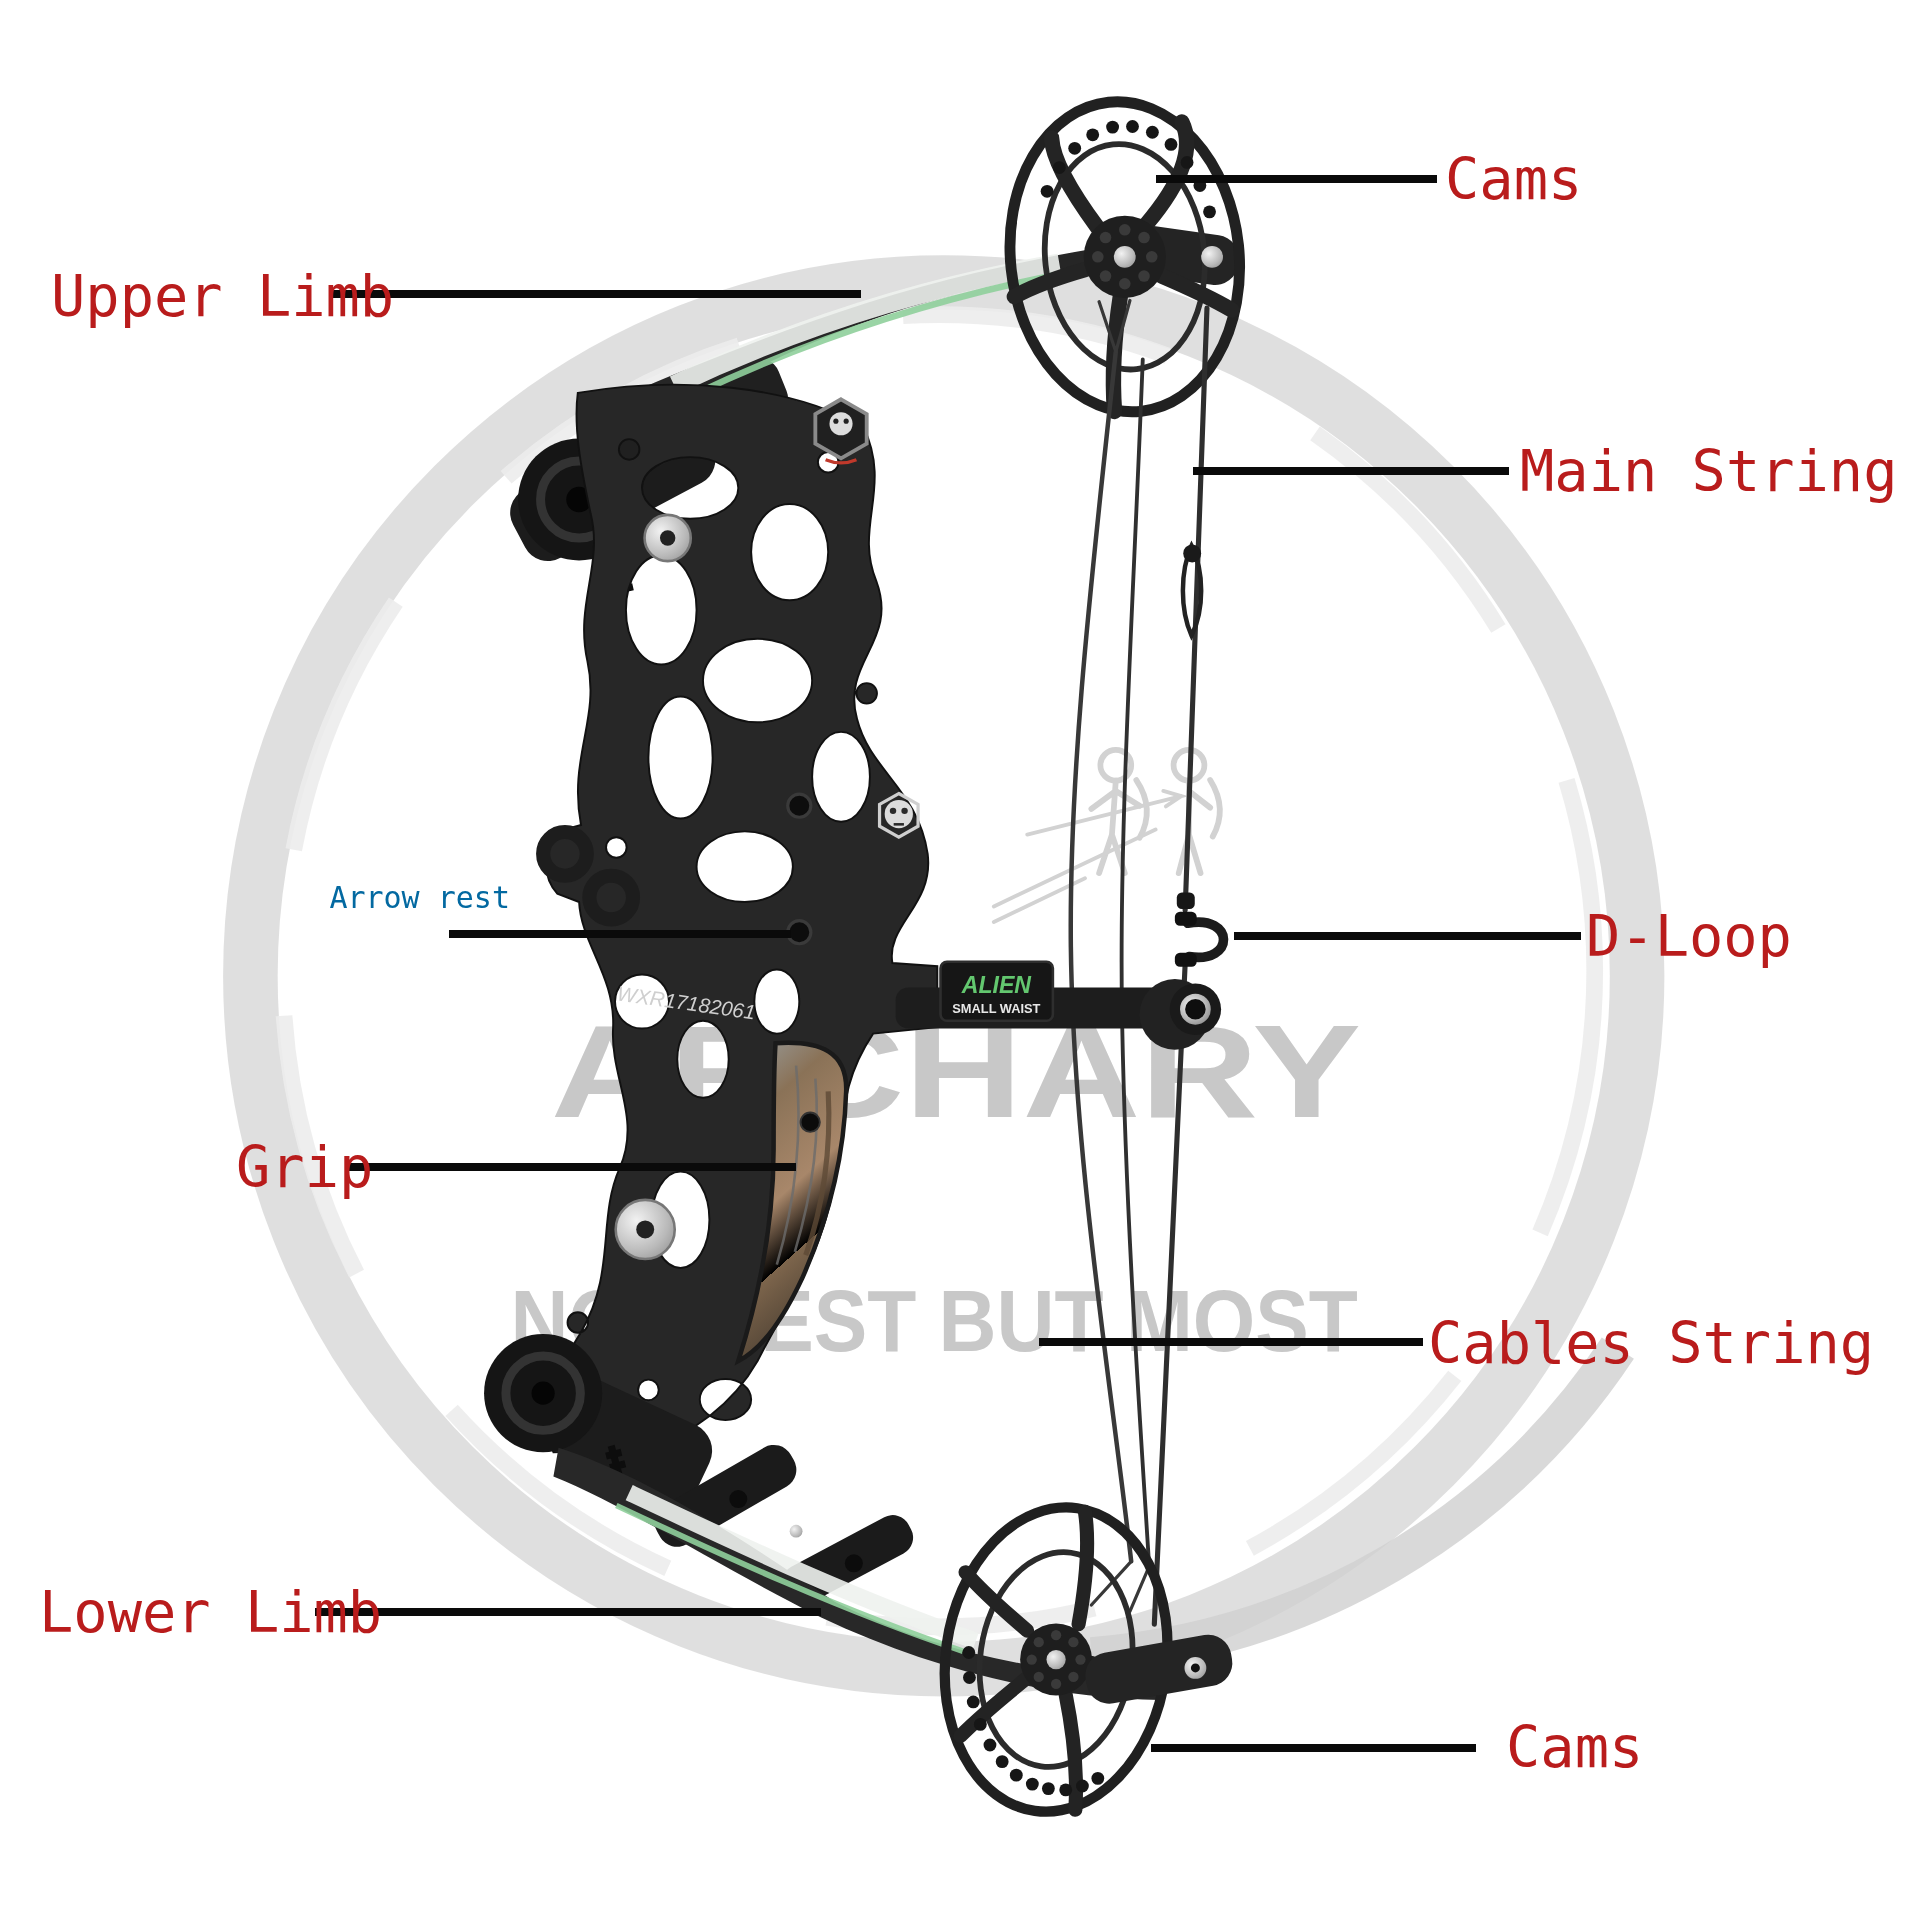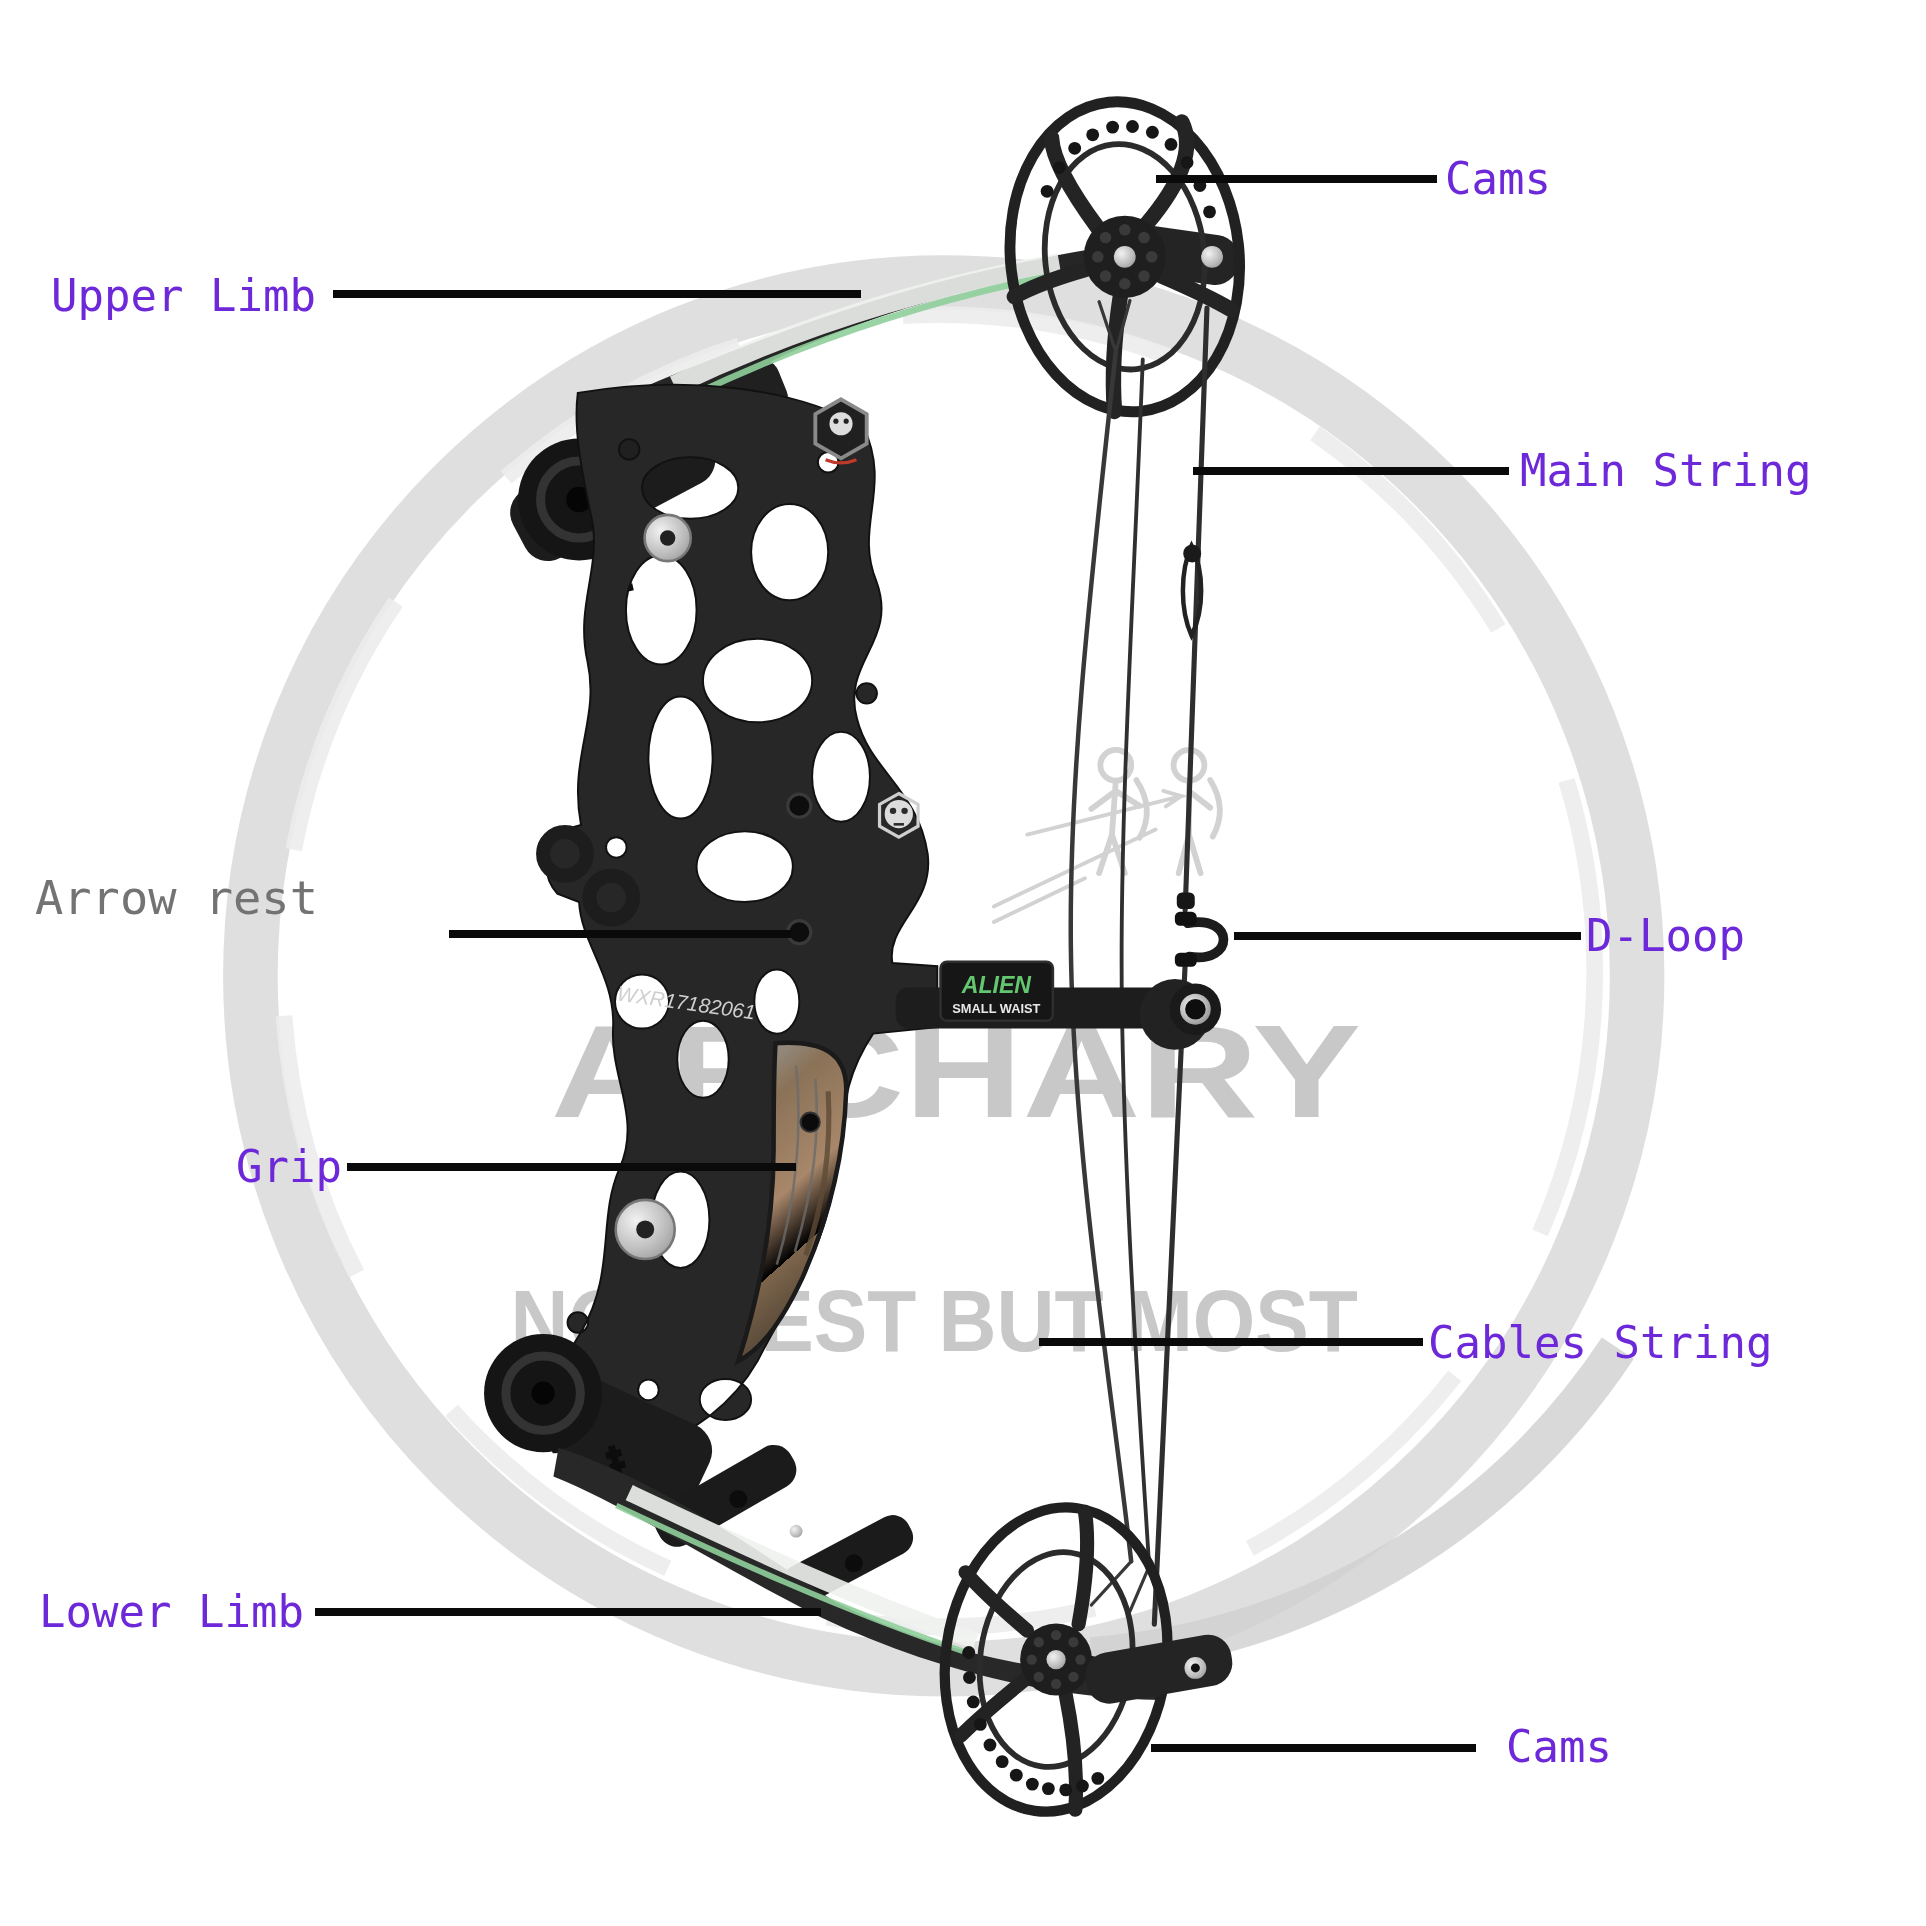--- a/index.html
+++ b/index.html
@@ -1,20 +1,20 @@
 <!DOCTYPE html>
 <html style="font-size:10.3px"><head>
 <meta charset="utf-8">
 <style>
   html,body{margin:0;padding:0;background:#fff;}
   #stage{position:relative;width:1926px;height:1926px;background:#ffffff;overflow:hidden;
          font-family:"DejaVu Sans Mono","Liberation Mono",monospace;}
   svg.art{position:absolute;left:0;top:0;width:1926px;height:1926px;}
-  .label{position:absolute;font-size:44px;line-height:62px;color:#6d28d9;white-space:pre;}
-  .label-block{position:absolute;width:475px;text-align:left;font-size:47px;line-height:72px;color:#737373;}
+  .label{position:absolute;font-size:57px;line-height:62px;color:#b91c1c;white-space:pre;}
+  .label-block{position:absolute;width:475px;text-align:right;font-size:30px;line-height:72px;color:#0369a1;}
   .lead{position:absolute;height:8.3px;background:#0a0a0a;}
   .wm-text{font-family:"Liberation Sans","DejaVu Sans",sans-serif;font-weight:bold;fill:#c8c8c8;}
   .badge-brand{font-family:"Liberation Sans",sans-serif;font-weight:bold;font-style:italic;fill:#63c76f;}
   .badge-model{font-family:"Liberation Sans",sans-serif;font-weight:bold;fill:#e8e8e8;}
   .serial{font-family:"Liberation Sans",sans-serif;font-style:italic;fill:#cfcfcf;}
 </style>
 </head>
 <body>
 
 <div id="stage">

